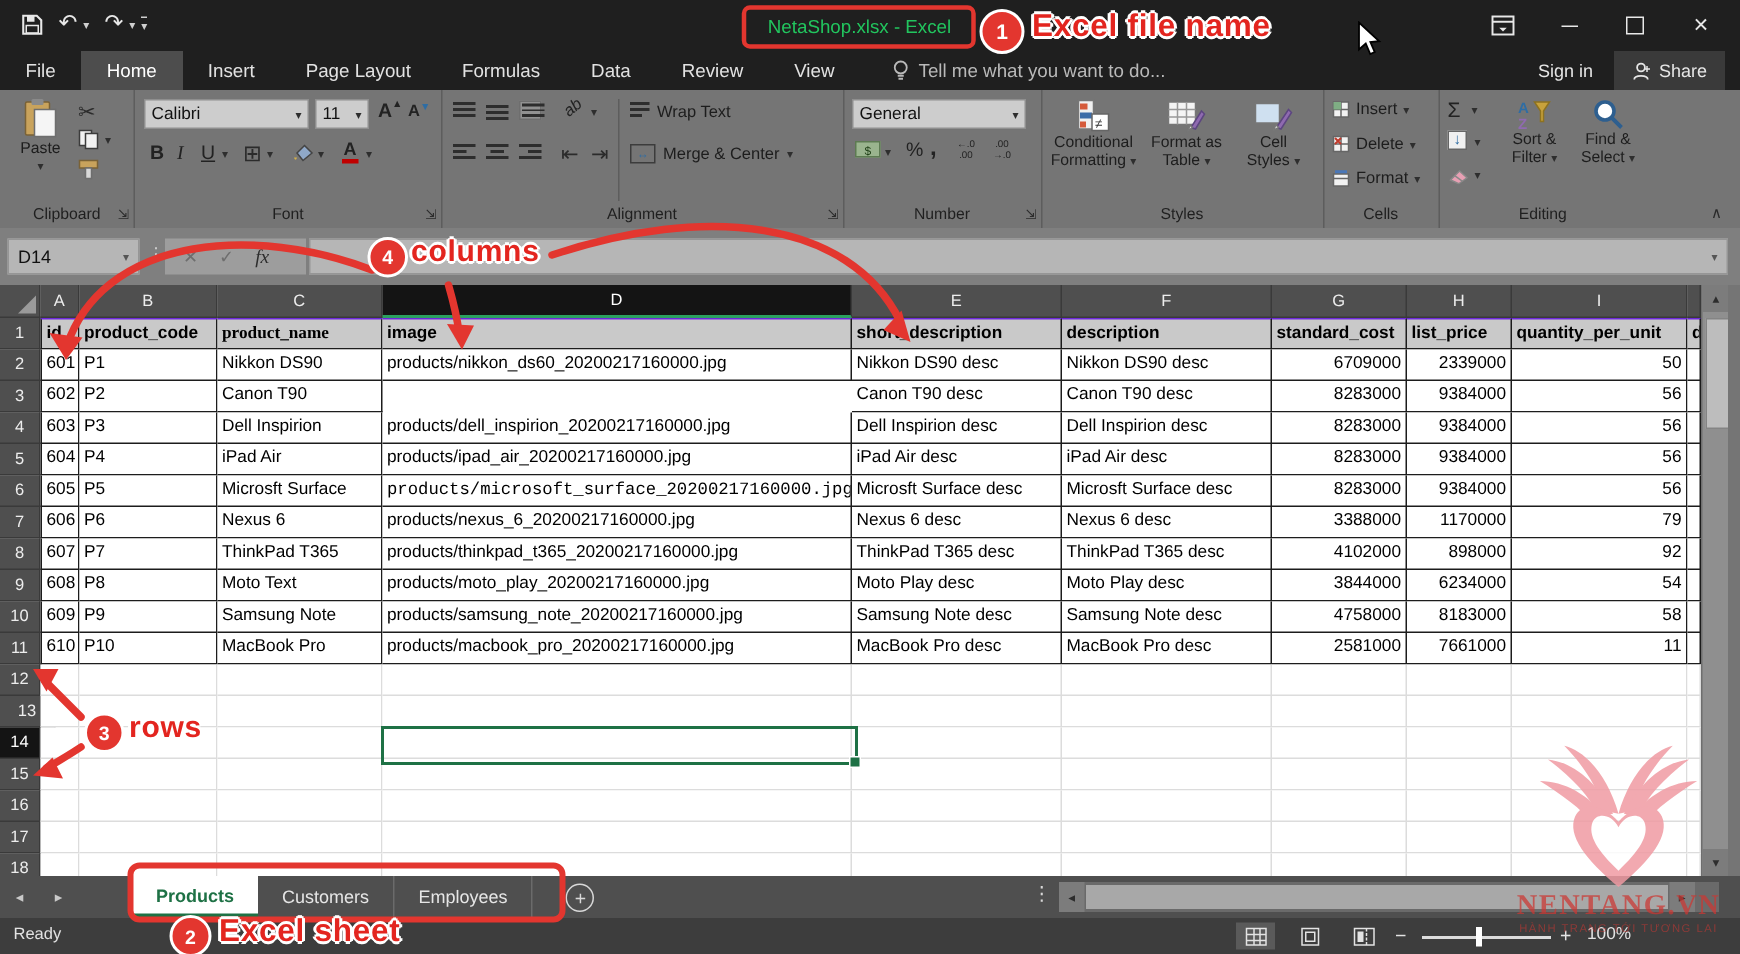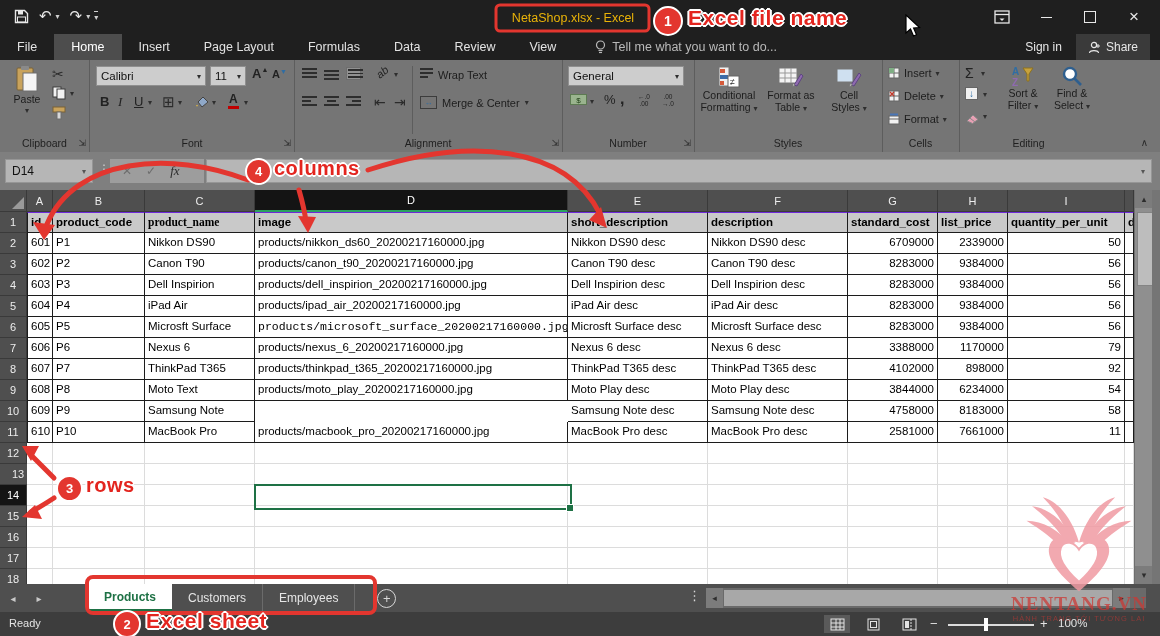--- a/index.html
+++ b/index.html
@@ -5,21 +5,21 @@
   html,body{margin:0;padding:0;background:#555;}
   #app{position:relative;width:1160px;height:636px;overflow:hidden;background:#757575;
        font-family:"Liberation Sans",sans-serif;-webkit-font-smoothing:antialiased;}
   .abs{position:absolute;box-sizing:border-box;}
   
   #titlebar{left:0;top:0;width:1160px;height:34px;background:#1f1f1f;color:#e8e8e8;}
   .qat{display:flex;align-items:center;gap:10px;position:absolute;left:14px;top:5px;color:#e8e8e8;}
   .qat .g{font-size:15px;line-height:22px;}
   .mini-dd{font-size:8px;color:#cfcfcf;margin-left:-6px;}
   #filename{left:497px;top:5px;width:152px;height:26px;display:flex;align-items:center;justify-content:center;
-            color:#eab308;font-size:12.5px;}
+            color:#22c55e;font-size:12.5px;}
   #win-ctrls{right:4px;top:0;height:34px;display:flex;align-items:center;gap:0;position:absolute;}
   .wbtn{width:44px;height:30px;display:flex;align-items:center;justify-content:center;color:#e8e8e8;font-size:14px;}
   .maxbox{width:10px;height:10px;border:1.5px solid #e8e8e8;display:inline-block;}
   .minbar{width:11px;height:0;border-top:1.6px solid #e8e8e8;display:inline-block;}
   
   #tabrow{left:0;top:34px;width:1160px;height:26px;background:#1f1f1f;display:flex;align-items:stretch;color:#e2e2e2;font-size:12.5px;}
   .rtab{padding:0 17px;display:flex;align-items:center;}
   .rtab.active{background:#4d4d4d;color:#fff;}
   #tellme{display:flex;align-items:center;gap:6px;color:#b9b9b9;margin-left:22px;}
   #signin-area{position:absolute;right:10px;top:34px;height:26px;display:flex;align-items:center;gap:14px;font-size:12px;color:#e6e6e6;}
@@ -455,21 +455,20 @@
         <div class="cell td" style="left: 568px; top: 43px; width: 140px; height: 21px;">Nikkon DS90 desc</div>
         <div class="cell td" style="left: 708px; top: 43px; width: 140px; height: 21px;">Nikkon DS90 desc</div>
         <div class="cell td num" style="left: 848px; top: 43px; width: 90px; height: 21px;">6709000</div>
         <div class="cell td num" style="left: 938px; top: 43px; width: 70px; height: 21px;">2339000</div>
         <div class="cell td num" style="left: 1008px; top: 43px; width: 117px; height: 21px;">50</div>
         <div class="cell td" style="left: 1125px; top: 43px; width: 9px; height: 21px;"></div>
         <div class="rh" style="left: 0px; top: 64px; width: 27px; height: 21px;">3</div>
         <div class="cell td num bleft" style="left: 27px; top: 64px; width: 26px; height: 21px;">602</div>
         <div class="cell td" style="left: 53px; top: 64px; width: 92px; height: 21px;">P2</div>
         <div class="cell td" style="left: 145px; top: 64px; width: 110px; height: 21px;">Canon T90</div>
-        <div class="cell td" style="left: 255px; top: 64px; width: 313px; height: 21px;">products/canon_t90_20200217160000.jpg</div>
         <div class="cell td" style="left: 568px; top: 64px; width: 140px; height: 21px;">Canon T90 desc</div>
         <div class="cell td" style="left: 708px; top: 64px; width: 140px; height: 21px;">Canon T90 desc</div>
         <div class="cell td num" style="left: 848px; top: 64px; width: 90px; height: 21px;">8283000</div>
         <div class="cell td num" style="left: 938px; top: 64px; width: 70px; height: 21px;">9384000</div>
         <div class="cell td num" style="left: 1008px; top: 64px; width: 117px; height: 21px;">56</div>
         <div class="cell td" style="left: 1125px; top: 64px; width: 9px; height: 21px;"></div>
         <div class="rh" style="left: 0px; top: 85px; width: 27px; height: 21px;">4</div>
         <div class="cell td num bleft" style="left: 27px; top: 85px; width: 26px; height: 21px;">603</div>
         <div class="cell td" style="left: 53px; top: 85px; width: 92px; height: 21px;">P3</div>
         <div class="cell td" style="left: 145px; top: 85px; width: 110px; height: 21px;">Dell Inspirion</div>
@@ -532,20 +531,21 @@
         <div class="cell td" style="left: 568px; top: 190px; width: 140px; height: 21px;">Moto Play desc</div>
         <div class="cell td" style="left: 708px; top: 190px; width: 140px; height: 21px;">Moto Play desc</div>
         <div class="cell td num" style="left: 848px; top: 190px; width: 90px; height: 21px;">3844000</div>
         <div class="cell td num" style="left: 938px; top: 190px; width: 70px; height: 21px;">6234000</div>
         <div class="cell td num" style="left: 1008px; top: 190px; width: 117px; height: 21px;">54</div>
         <div class="cell td" style="left: 1125px; top: 190px; width: 9px; height: 21px;"></div>
         <div class="rh" style="left: 0px; top: 211px; width: 27px; height: 21px;">10</div>
         <div class="cell td num bleft" style="left: 27px; top: 211px; width: 26px; height: 21px;">609</div>
         <div class="cell td" style="left: 53px; top: 211px; width: 92px; height: 21px;">P9</div>
         <div class="cell td" style="left: 145px; top: 211px; width: 110px; height: 21px;">Samsung Note</div>
+        <div class="cell td" style="left: 255px; top: 211px; width: 313px; height: 21px;">products/samsung_note_20200217160000.jpg</div>
         <div class="cell td" style="left: 568px; top: 211px; width: 140px; height: 21px;">Samsung Note desc</div>
         <div class="cell td" style="left: 708px; top: 211px; width: 140px; height: 21px;">Samsung Note desc</div>
         <div class="cell td num" style="left: 848px; top: 211px; width: 90px; height: 21px;">4758000</div>
         <div class="cell td num" style="left: 938px; top: 211px; width: 70px; height: 21px;">8183000</div>
         <div class="cell td num" style="left: 1008px; top: 211px; width: 117px; height: 21px;">58</div>
         <div class="cell td" style="left: 1125px; top: 211px; width: 9px; height: 21px;"></div>
         <div class="rh" style="left: 0px; top: 232px; width: 27px; height: 21px;">11</div>
         <div class="cell td num bleft" style="left: 27px; top: 232px; width: 26px; height: 21px;">610</div>
         <div class="cell td" style="left: 53px; top: 232px; width: 92px; height: 21px;">P10</div>
         <div class="cell td" style="left: 145px; top: 232px; width: 110px; height: 21px;">MacBook Pro</div>

